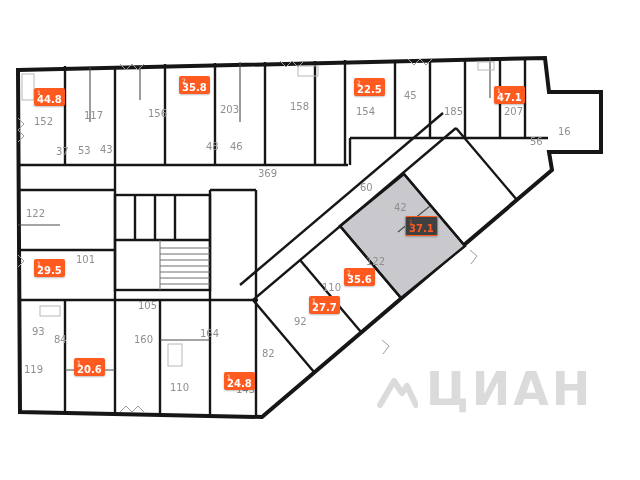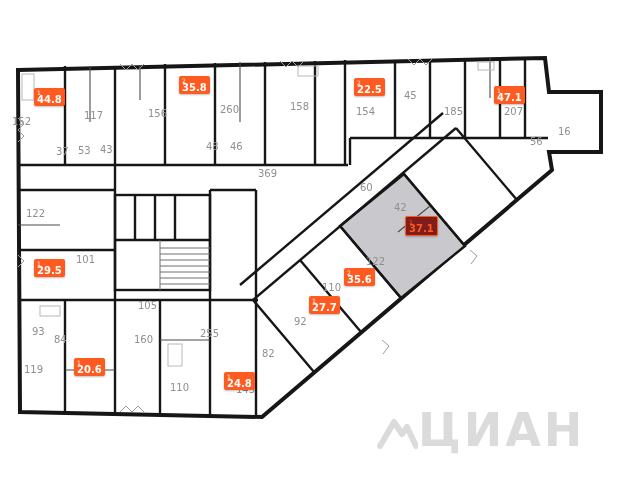--- a/index.html
+++ b/index.html
@@ -12,24 +12,24 @@
     position:absolute;font-size:10px;line-height:7px;color:#8f8f8f;
     user-select:none;white-space:nowrap;
   }
   .tag{
     position:absolute;min-width:20px;padding:2px 3px;background:#ff5a1f;
     border-radius:2px;color:#ffffff;text-align:left;
     box-shadow:0 1px 2px rgba(0,0,0,.25);z-index:3;
   }
   .tag .tag-num{display:block;font-size:6px;line-height:6px;opacity:.9;}
   .tag .tag-area{display:block;font-size:10px;line-height:8px;font-weight:bold;}
-  .tag.selected{background:#7f1d1d;color:#ff5a1f;border:1px solid #ff5a1f;}
+  .tag.selected{background:#404040;color:#ff5a1f;border:1px solid #ff5a1f;}
   .watermark{
     position:absolute;left:374px;top:366px;display:flex;align-items:center;
-    gap:0;z-index:2;opacity:.95;pointer-events:none;margin-top:41px;
+    gap:8px;z-index:2;opacity:.95;pointer-events:none;
   }
   .wm-text{
     font-size:46px;font-weight:bold;letter-spacing:3px;color:#dadada;
     line-height:46px;
   }
 </style>
 </head>
 <body>
 
 <div class="canvas">
@@ -119,24 +119,24 @@
 
     <g stroke="#b8b8b8" stroke-width="1" fill="none">
       <rect x="22" y="74" width="12" height="26"></rect>
       <rect x="298" y="66" width="20" height="10"></rect>
       <rect x="478" y="62" width="16" height="8"></rect>
       <rect x="40" y="306" width="20" height="10"></rect>
       <rect x="168" y="344" width="14" height="22"></rect>
     </g>
   </svg>
 
-  <span class="room-label" style="left:12px;top:118px">152</span>
+  <span class="room-label" style="left:34px;top:118px">152</span>
   <span class="room-label" style="left:84px;top:112px">117</span>
   <span class="room-label" style="left:148px;top:110px">156</span>
-  <span class="room-label" style="left:220px;top:106px">260</span>
+  <span class="room-label" style="left:220px;top:106px">203</span>
   <span class="room-label" style="left:290px;top:103px">158</span>
   <span class="room-label" style="left:356px;top:108px">154</span>
   <span class="room-label" style="left:404px;top:92px">45</span>
   <span class="room-label" style="left:444px;top:108px">185</span>
   <span class="room-label" style="left:504px;top:108px">207</span>
   <span class="room-label" style="left:56px;top:148px">37</span>
   <span class="room-label" style="left:78px;top:147px">53</span>
   <span class="room-label" style="left:100px;top:146px">43</span>
   <span class="room-label" style="left:206px;top:143px">48</span>
   <span class="room-label" style="left:230px;top:143px">46</span>
@@ -144,21 +144,21 @@
   <span class="room-label" style="left:26px;top:210px">122</span>
   <span class="room-label" style="left:76px;top:256px">101</span>
   <span class="room-label" style="left:40px;top:262px">43</span>
   <span class="room-label" style="left:32px;top:328px">93</span>
   <span class="room-label" style="left:24px;top:366px">119</span>
   <span class="room-label" style="left:138px;top:302px">105</span>
   <span class="room-label" style="left:54px;top:336px">84</span>
   <span class="room-label" style="left:134px;top:336px">160</span>
   <span class="room-label" style="left:170px;top:384px">110</span>
   <span class="room-label" style="left:236px;top:386px">143</span>
-  <span class="room-label" style="left:200px;top:330px">255</span>
+  <span class="room-label" style="left:200px;top:330px">164</span>
   <span class="room-label" style="left:360px;top:184px">60</span>
   <span class="room-label" style="left:394px;top:204px">42</span>
   <span class="room-label" style="left:366px;top:258px">122</span>
   <span class="room-label" style="left:322px;top:284px">110</span>
   <span class="room-label" style="left:294px;top:318px">92</span>
   <span class="room-label" style="left:262px;top:350px">82</span>
   <span class="room-label" style="left:530px;top:138px">56</span>
   <span class="room-label" style="left:558px;top:128px">16</span>
 
   <div class="tag" style="left:34px;top:88px">

